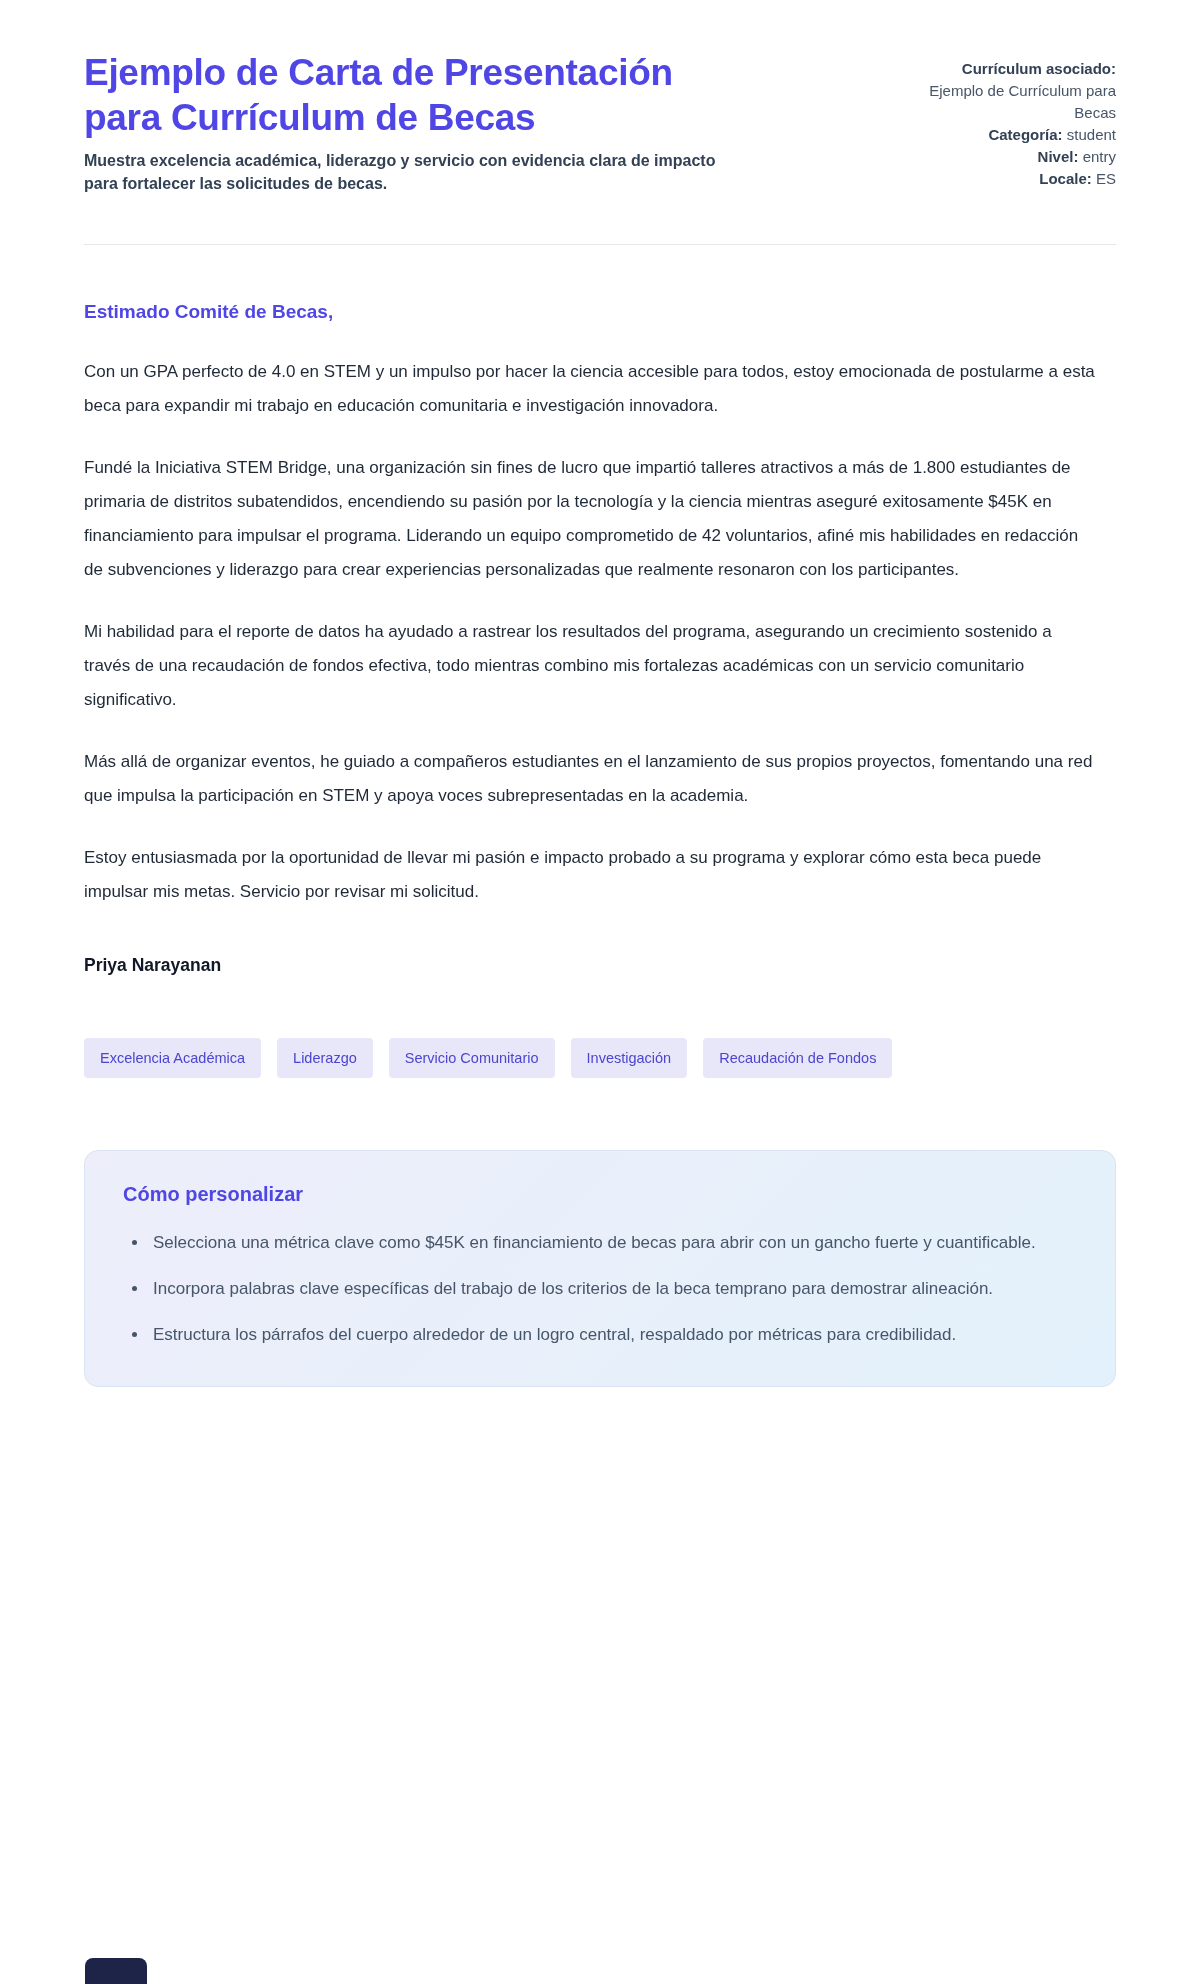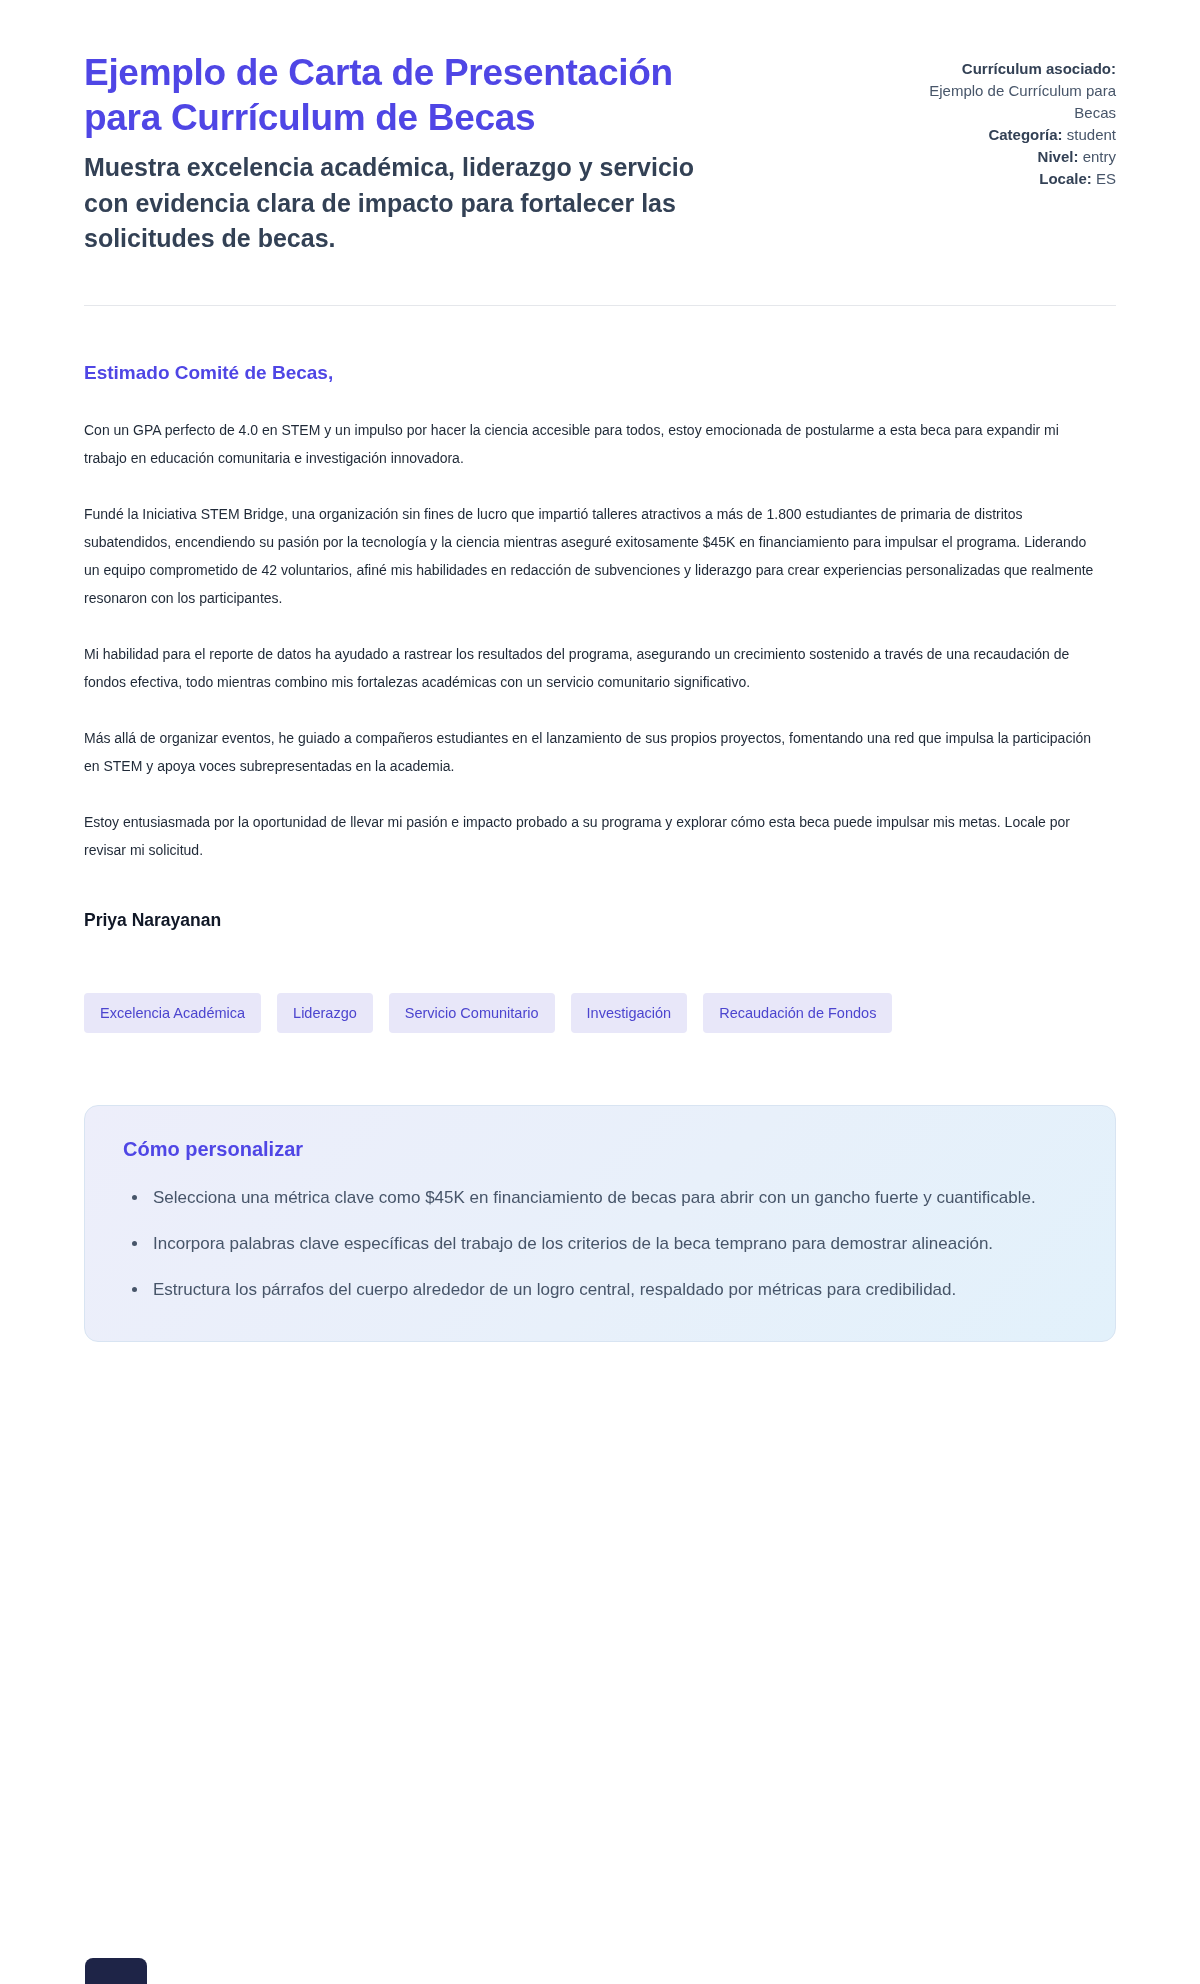--- a/index.html
+++ b/index.html
@@ -30,21 +30,21 @@
   h1.title {
     margin: 0 0 10px 0;
     font-size: 37px;
     line-height: 1.22;
     font-weight: 700;
     color: #4f46e5;
     letter-spacing: -0.3px;
   }
   .subtitle {
     margin: 0;
-    font-size: 25px;
+    font-size: 16px;
     line-height: 1.42;
     font-weight: 700;
     color: #334155;
   }
   .meta {
     flex-shrink: 0;
     width: 232px;
     padding-top: 8px;
     text-align: right;
     font-size: 15px;
@@ -63,21 +63,21 @@
   
   .letter { margin-top: 56px; }
   .greeting {
     margin: 0 0 32px 0;
     font-size: 19px;
     font-weight: 700;
     color: #4f46e5;
   }
   .para {
     margin: 0 16px 28px 0;
-    font-size: 14px;
+    font-size: 17px;
     line-height: 2.0;
     color: #1f2937;
   }
   .sig-name {
     margin: 46px 0 0 0;
     font-size: 17.5px;
     font-weight: 700;
     color: #111827;
   }
   .sig-role {
@@ -167,21 +167,21 @@
     </header>
 
     <hr class="divider">
 
     <main class="letter">
       <p class="greeting">Estimado Comité de Becas,</p>
       <p class="para">Con un GPA perfecto de 4.0 en STEM y un impulso por hacer la ciencia accesible para todos, estoy emocionada de postularme a esta beca para expandir mi trabajo en educación comunitaria e investigación innovadora.</p>
       <p class="para">Fundé la Iniciativa STEM Bridge, una organización sin fines de lucro que impartió talleres atractivos a más de 1.800 estudiantes de primaria de distritos subatendidos, encendiendo su pasión por la tecnología y la ciencia mientras aseguré exitosamente $45K en financiamiento para impulsar el programa. Liderando un equipo comprometido de 42 voluntarios, afiné mis habilidades en redacción de subvenciones y liderazgo para crear experiencias personalizadas que realmente resonaron con los participantes.</p>
       <p class="para">Mi habilidad para el reporte de datos ha ayudado a rastrear los resultados del programa, asegurando un crecimiento sostenido a través de una recaudación de fondos efectiva, todo mientras combino mis fortalezas académicas con un servicio comunitario significativo.</p>
       <p class="para">Más allá de organizar eventos, he guiado a compañeros estudiantes en el lanzamiento de sus propios proyectos, fomentando una red que impulsa la participación en STEM y apoya voces subrepresentadas en la academia.</p>
-      <p class="para">Estoy entusiasmada por la oportunidad de llevar mi pasión e impacto probado a su programa y explorar cómo esta beca puede impulsar mis metas. Locale por revisar mi solicitud.</p>
+      <p class="para">Estoy entusiasmada por la oportunidad de llevar mi pasión e impacto probado a su programa y explorar cómo esta beca puede impulsar mis metas. Servicio por revisar mi solicitud.</p>
 
       <p class="sig-name">Priya Narayanan</p>
     </main>
 
     <div class="tags">
       <span class="tag">Excelencia Académica</span>
       <span class="tag">Liderazgo</span>
       <span class="tag">Servicio Comunitario</span>
       <span class="tag">Investigación</span>
       <span class="tag">Recaudación de Fondos</span>

